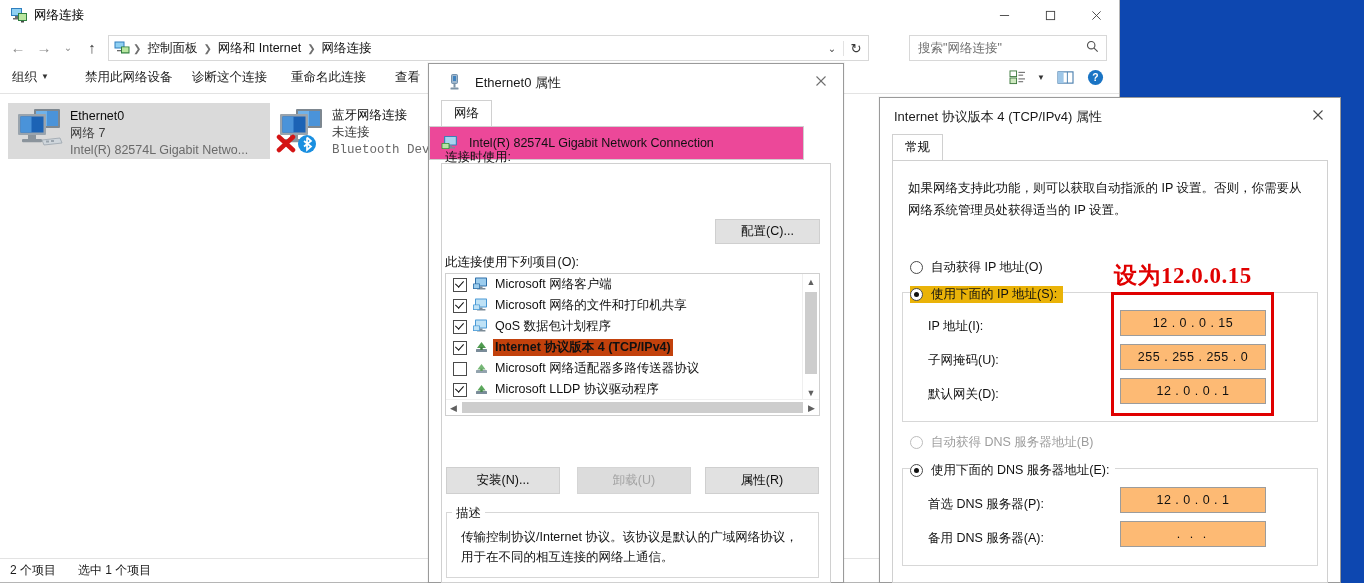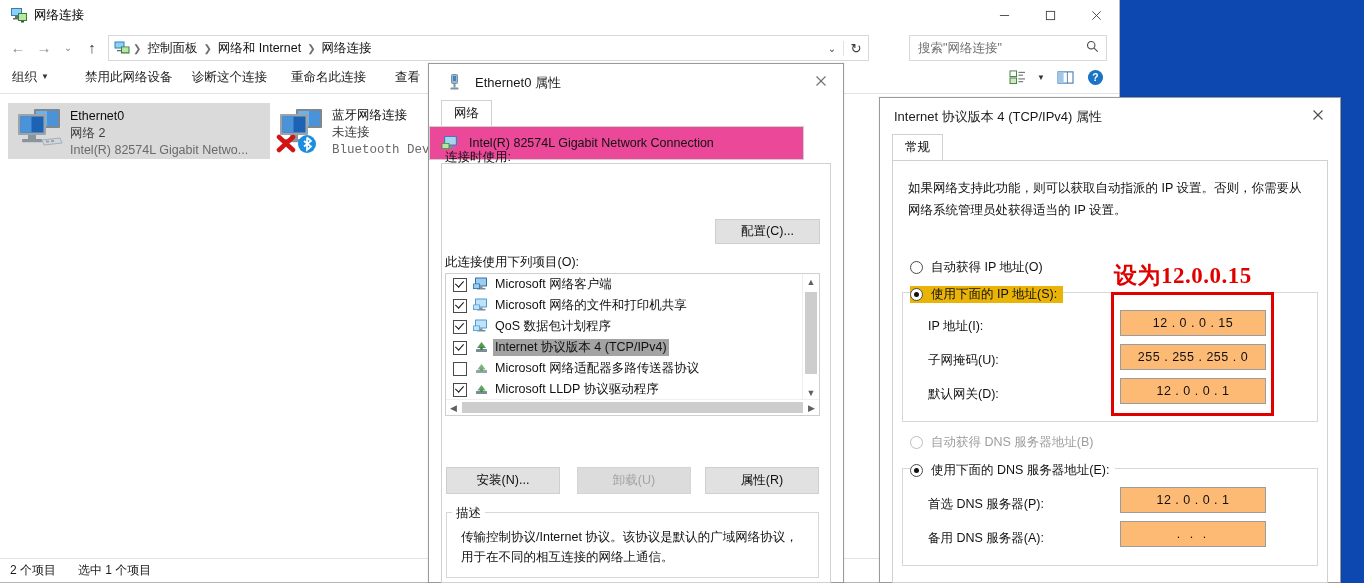--- a/index.html
+++ b/index.html
@@ -95,21 +95,21 @@
          display:flex;align-items:center;}
   .btn{border:1px solid #cfcfcf;background:#e1e1e1;box-sizing:border-box;
        display:flex;align-items:center;justify-content:center;
        font-size:12.5px;color:#0f0f0f;}
   .btn.dis{color:#a3a3a3;background:#dcdcdc;border-color:#d5d5d5;}
 
   
   .plist{position:absolute;border:1px solid #cfcfcf;background:#fff;box-sizing:border-box;
          overflow:hidden;}
   .prow{height:21px;display:flex;align-items:center;padding-left:7px;white-space:nowrap;}
-  .prow.sel .ptext{background:#a3a3a3;}
+  .prow.sel .ptext{background:#c2410c;font-weight:bold;}
   .cbx{width:12px;height:12px;border:1px solid #4a4a4a;background:#fff;flex:none;
        position:relative;margin-right:6px;}
   .cbx.on:after{content:"";position:absolute;left:3px;top:0px;width:4px;height:7px;
        border:solid #111;border-width:0 1.6px 1.6px 0;transform:rotate(42deg);}
   .pico{width:17px;height:15px;flex:none;margin-right:3px;}
   .ptext{font-size:12.5px;color:#111;padding:0 2px;}
 
   .vsb{position:absolute;right:0;top:0;bottom:14px;width:16px;background:#fff;
        border-left:1px solid #efefef;}
   .vsb .arw{height:16px;display:flex;align-items:center;justify-content:center;
@@ -263,21 +263,21 @@
           <rect x="6.5" y="9.5" width="11" height="16" fill="#4a93d9"></rect>
           <rect x="14" y="28" width="8" height="4" fill="#8b949c"></rect>
           <rect x="8" y="32" width="20" height="3.2" rx="1" fill="#8b949c"></rect>
           <path d="M28 33 L46 31 L48 36 L30 38 Z" fill="#cfd6dc" stroke="#9aa4ad" stroke-width="0.8"></path>
           <rect x="32" y="33.5" width="3" height="2" fill="#9aa4ad"></rect>
           <rect x="37" y="33" width="3" height="2" fill="#9aa4ad"></rect>
         </svg>
       </div>
       <div class="conn-txt">
         <div class="conn-name">Ethernet0</div>
-        <div class="conn-sub">网络 2</div>
+        <div class="conn-sub">网络 7</div>
         <div class="conn-dev">Intel(R) 82574L Gigabit Netwo...</div>
       </div>
     </div>
 
     <div class="conn-item" style="left:270px;top:8px;font-family:Liberation Mono, monospace;">
       <div class="conn-ico">
         <svg viewBox="0 0 52 46" width="52" height="46">
           <rect x="20" y="2" width="26" height="19" rx="1" fill="#7d8790"></rect>
           <rect x="22" y="4" width="22" height="15" fill="#4a93d9"></rect>
           <rect x="22" y="4" width="11" height="15" fill="#6fb2ea"></rect>

